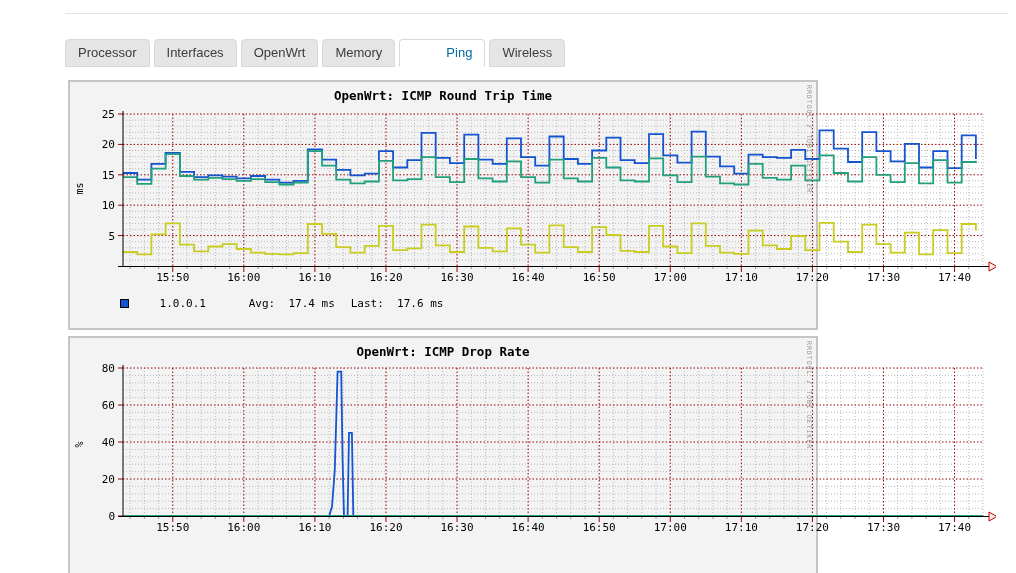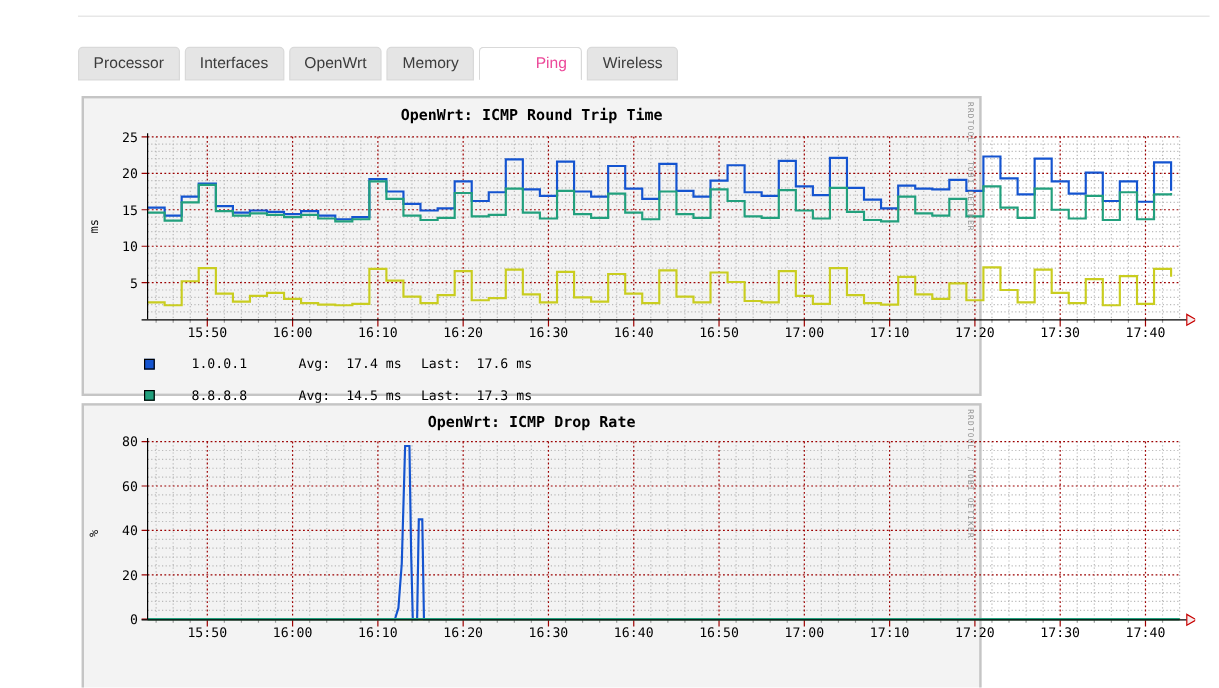--- a/index.html
+++ b/index.html
@@ -4,21 +4,21 @@
 <style>
   * { margin:0; padding:0; box-sizing:border-box; }
   body { background:#fff; font-family:"Liberation Sans", sans-serif; }
   .page { position:relative; width:1016px; height:573px; background:#fff; overflow:hidden; }
 
   .top-rule { position:absolute; left:65px; top:13px; width:943px; height:0; border-top:1px solid #e2e2e2; }
 
   .tabbar { position:absolute; left:65px; top:39px; display:flex; align-items:flex-end; }
   .tab { font-size:13px; color:#3c3c3c; background:#e5e5e5; border:1px solid #d9d9d9;
          border-radius:4px 4px 0 0; padding:5px 12px 6px; margin-right:4px; cursor:pointer; white-space:nowrap; }
-  .tab.active { background:#fff; color:#ec4899; border-bottom-color:#fff;padding-left:46px; }
+  .tab.active { background:#fff; color:#0369a1; border-bottom-color:#fff;padding-left:46px; }
 
   .chart-box { position:absolute; left:68px; width:750px; height:250px;
                border:2px solid #c5c5c5; background:#f3f3f3; }
   #box-rtt { top:80px; }
   #box-drop { top:336px; }
 
   .chart-title { position:absolute; left:0; top:6px; width:100%; text-align:center;
                  font-family:"DejaVu Sans Mono", monospace; font-size:12.5px; font-weight:bold; color:#000; }
   .chart-svg { position:absolute; left:0; top:0; }
   .ylabel { position:absolute; left:-6px; top:101px; width:30px; text-align:center;
@@ -229,23 +229,20 @@
         <line x1="53" y1="29" x2="53" y2="184" stroke="#000"></line>
         <line x1="48" y1="184.5" x2="919" y2="184.5" stroke="#000"></line>
         <polygon points="919,180 919,189 927,184.5" fill="#f7eded" stroke="#c80000"></polygon>
       </svg>
     <div class="ylabel">ms</div>
     <div class="watermark">RRDTOOL / TOBI OETIKER</div>
 
     <div class="legend-row" style="top:202px;">
       <span class="swatch" style="background: rgb(20, 84, 208);"></span><span class="lg-label">1.0.0.1</span><span class="lg-avg">Avg:  17.4 ms</span><span class="lg-last">Last:  17.6 ms</span>
     </div>
-    <div class="legend-row" style="top:228px;">
-      <span class="swatch" style="background: rgb(34, 160, 125);"></span><span class="lg-label">8.8.8.8</span><span class="lg-avg">Avg:  14.5 ms</span><span class="lg-last">Last:  17.3 ms</span>
-    </div>
   </div>
 
   <div class="chart-box" id="box-drop">
     <div class="chart-title">OpenWrt: ICMP Drop Rate</div>
     <svg class="chart-svg" id="chart1" width="926" height="246">
         <line x1="53" y1="170.6" x2="913" y2="170.6" stroke="#b9b9b9" stroke-dasharray="1 2"></line>
         <line x1="53" y1="163.20000000000002" x2="913" y2="163.20000000000002" stroke="#b9b9b9" stroke-dasharray="1 2"></line>
         <line x1="53" y1="155.8" x2="913" y2="155.8" stroke="#b9b9b9" stroke-dasharray="1 2"></line>
         <line x1="53" y1="148.4" x2="913" y2="148.4" stroke="#b9b9b9" stroke-dasharray="1 2"></line>
         <line x1="53" y1="133.60000000000002" x2="913" y2="133.60000000000002" stroke="#b9b9b9" stroke-dasharray="1 2"></line>

